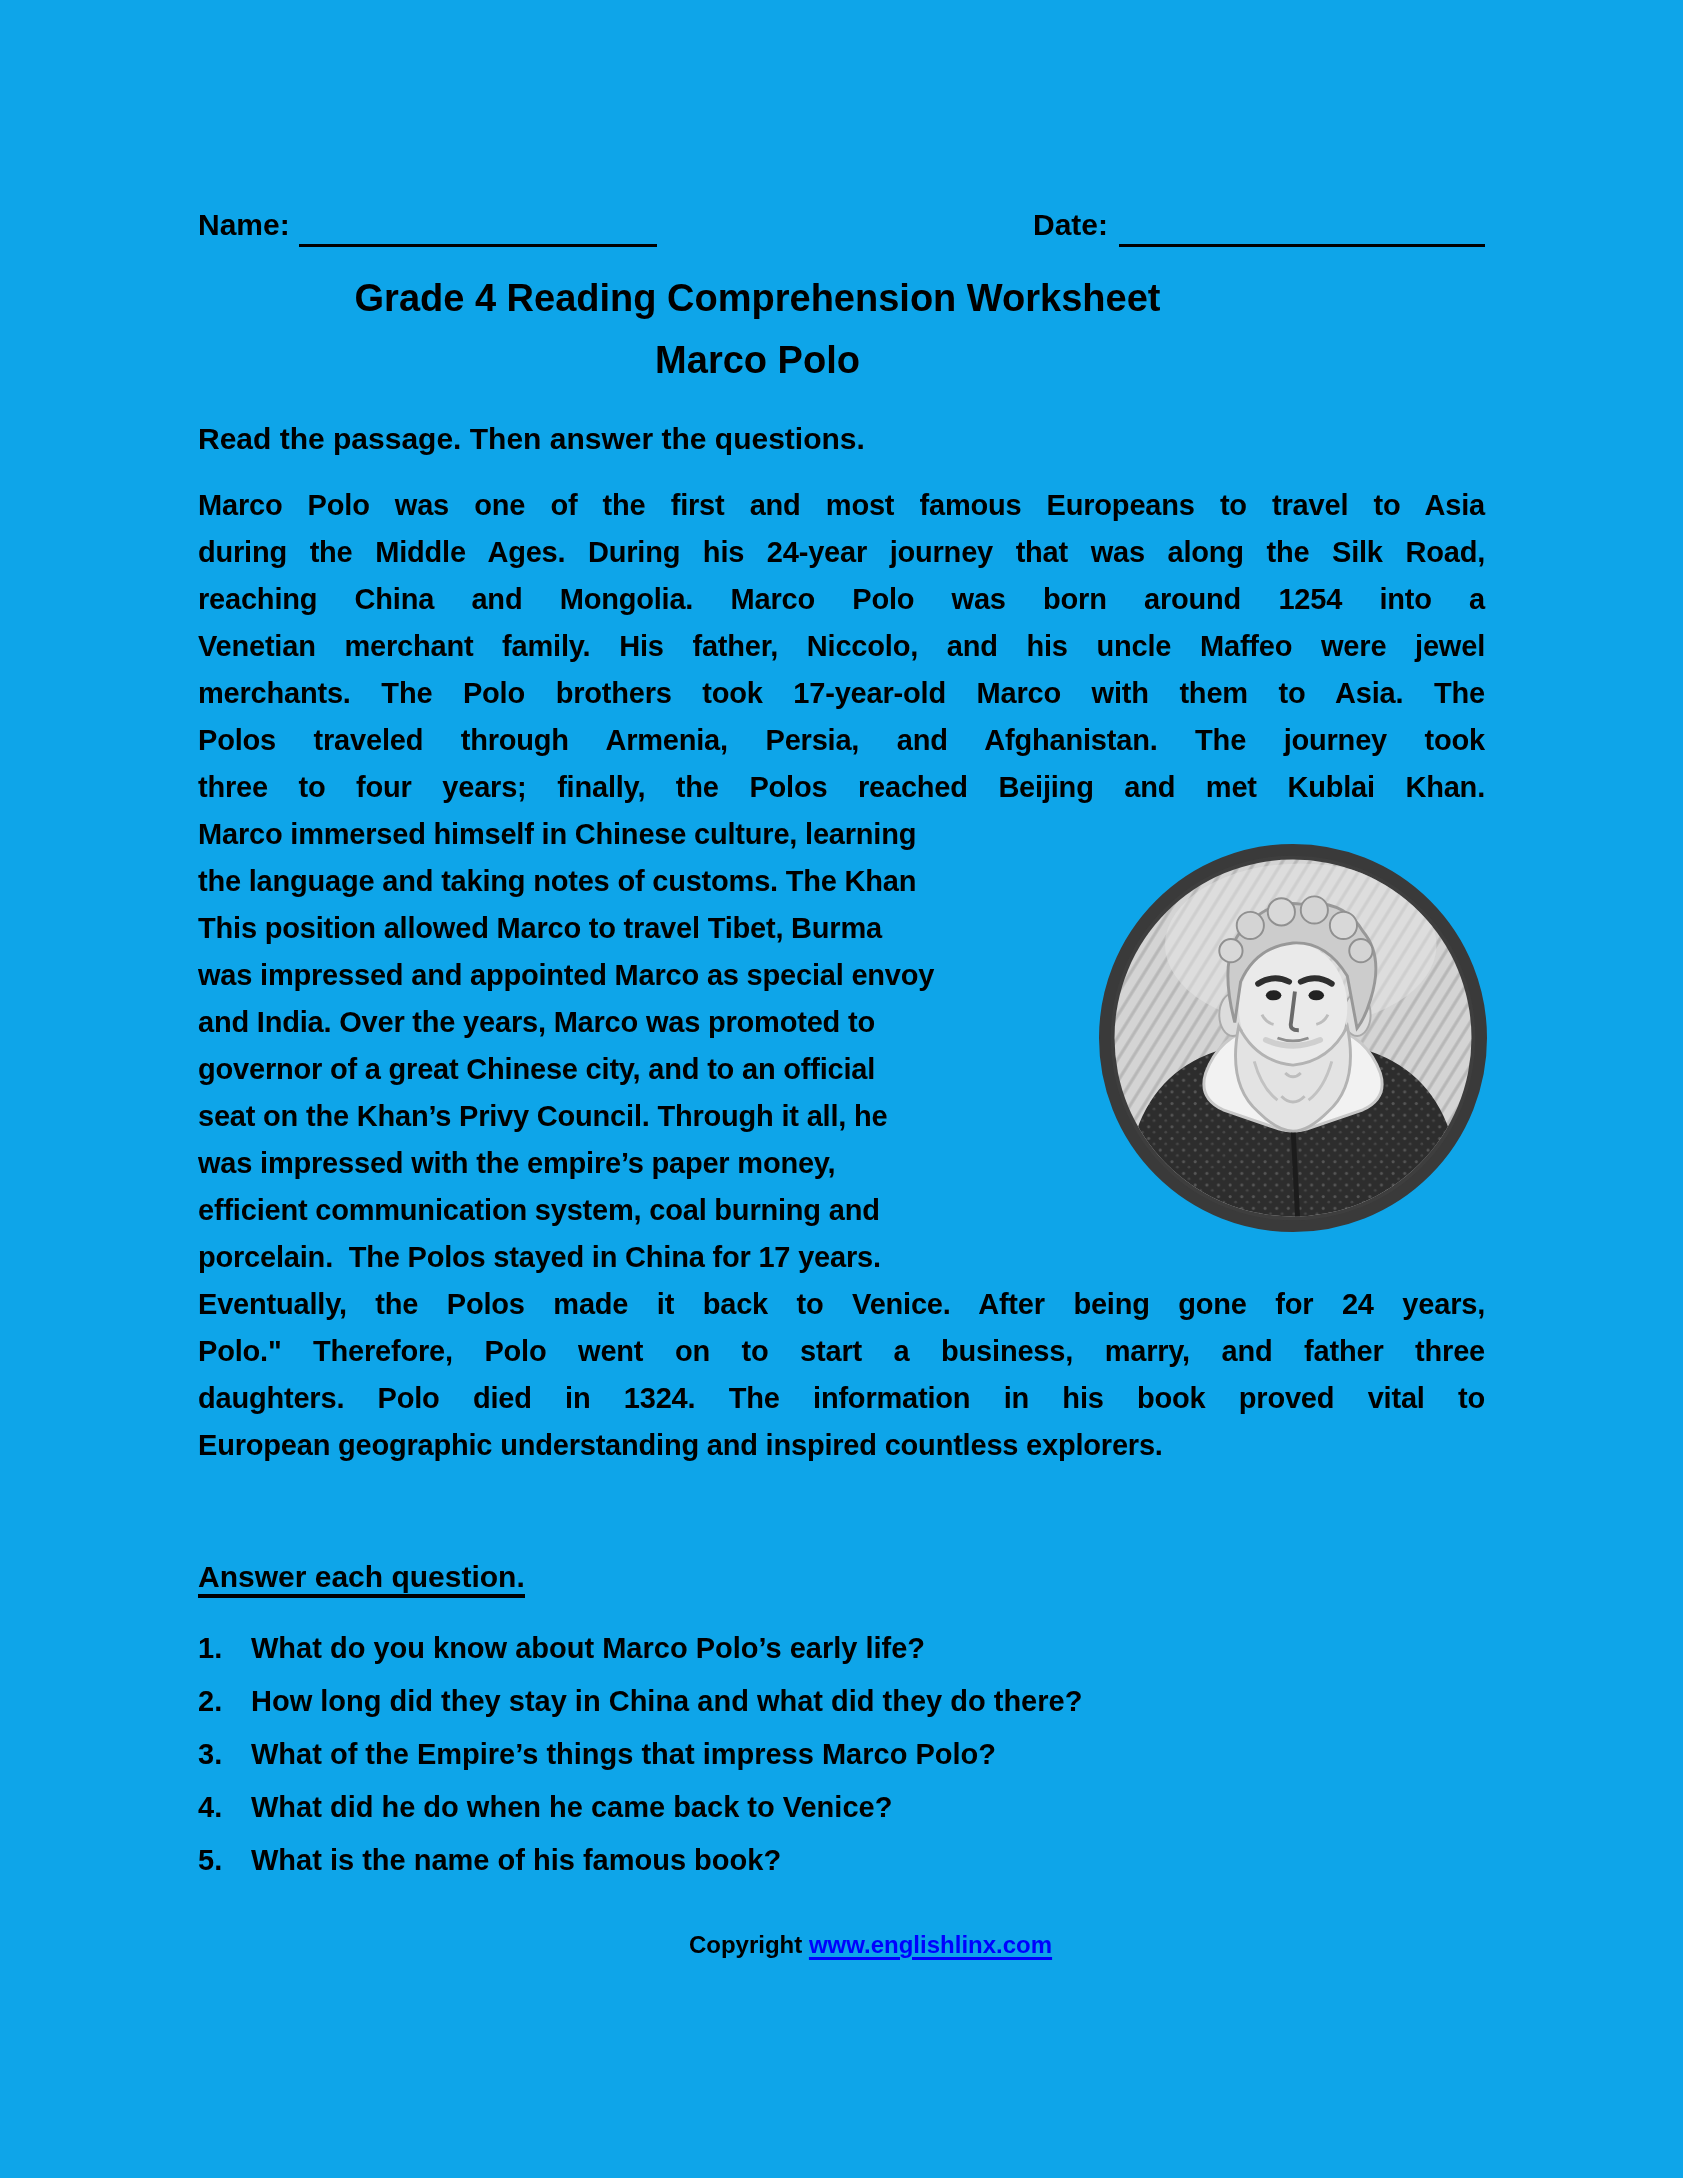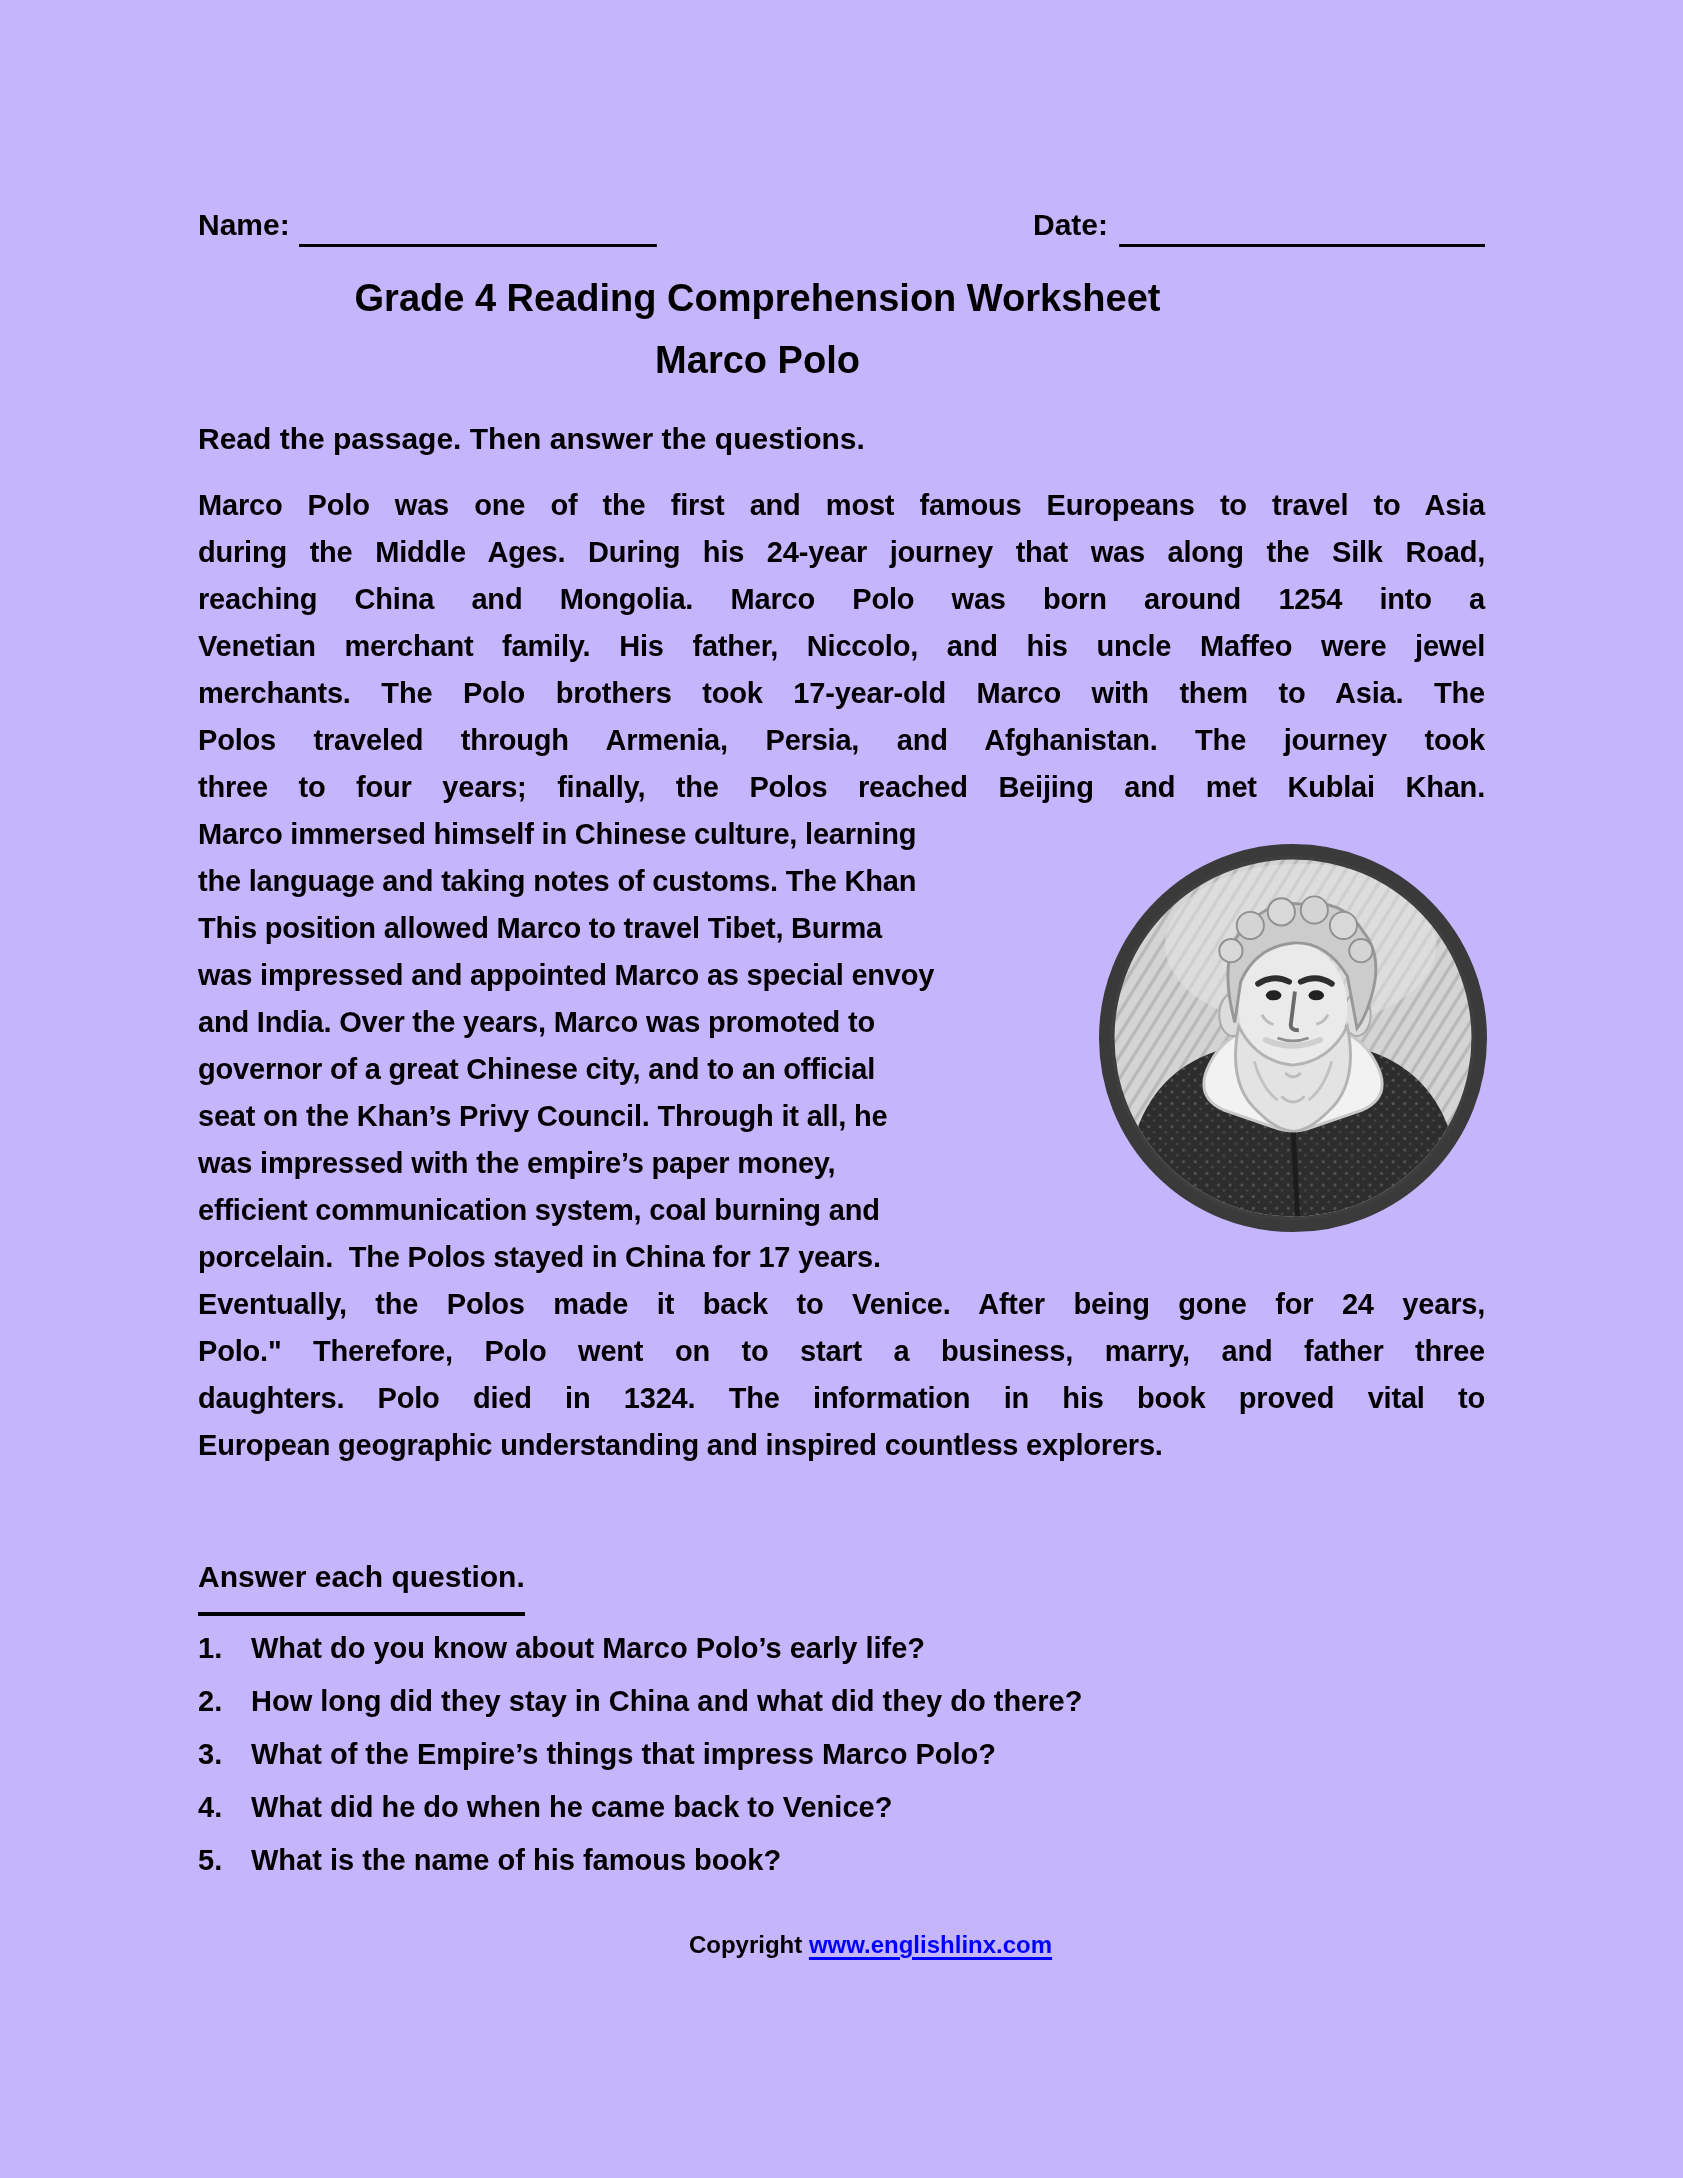--- a/index.html
+++ b/index.html
@@ -1,20 +1,20 @@
 <!DOCTYPE html>
 <html><head>
 <meta charset="utf-8">
 <style>
   html, body { margin: 0; padding: 0; background: #ffffff; }
   .page {
     position: relative;
     width: 1683px;
     height: 2178px;
-    background: #c4b5fd;
+    background: #0ea5e9;
     font-family: "Liberation Sans", "DejaVu Sans", sans-serif;
     font-weight: 700;
     color: #000000;
     overflow: hidden;
   }
   .abs { position: absolute; }
 
   
   .lbl { font-size: 30px; white-space: nowrap; }
   .wline { border-bottom: 3px solid #000; height: 34px; }
@@ -38,21 +38,21 @@
 
   
   .portrait { left: 1099px; top: 844px; width: 388px; height: 388px; }
   .portrait svg { display: block; width: 100%; height: 100%; }
 
   
   .answer-heading {
     font-size: 30px;
     display: inline-block;
     border-bottom: 4px solid #000;
-    padding-bottom: 18px;
+    padding-bottom: 0;
     white-space: nowrap;
   }
   .questions { left: 198px; top: 1632px; width: 1307px; }
   .q-row { display: flex; font-size: 29px; line-height: 33px; margin-bottom: 20px; }
   .q-num { width: 53px; flex: none; }
   .q-text { white-space: nowrap; }
 
   
   .footer {
     left: 0; top: 1931px; width: 1683px;

